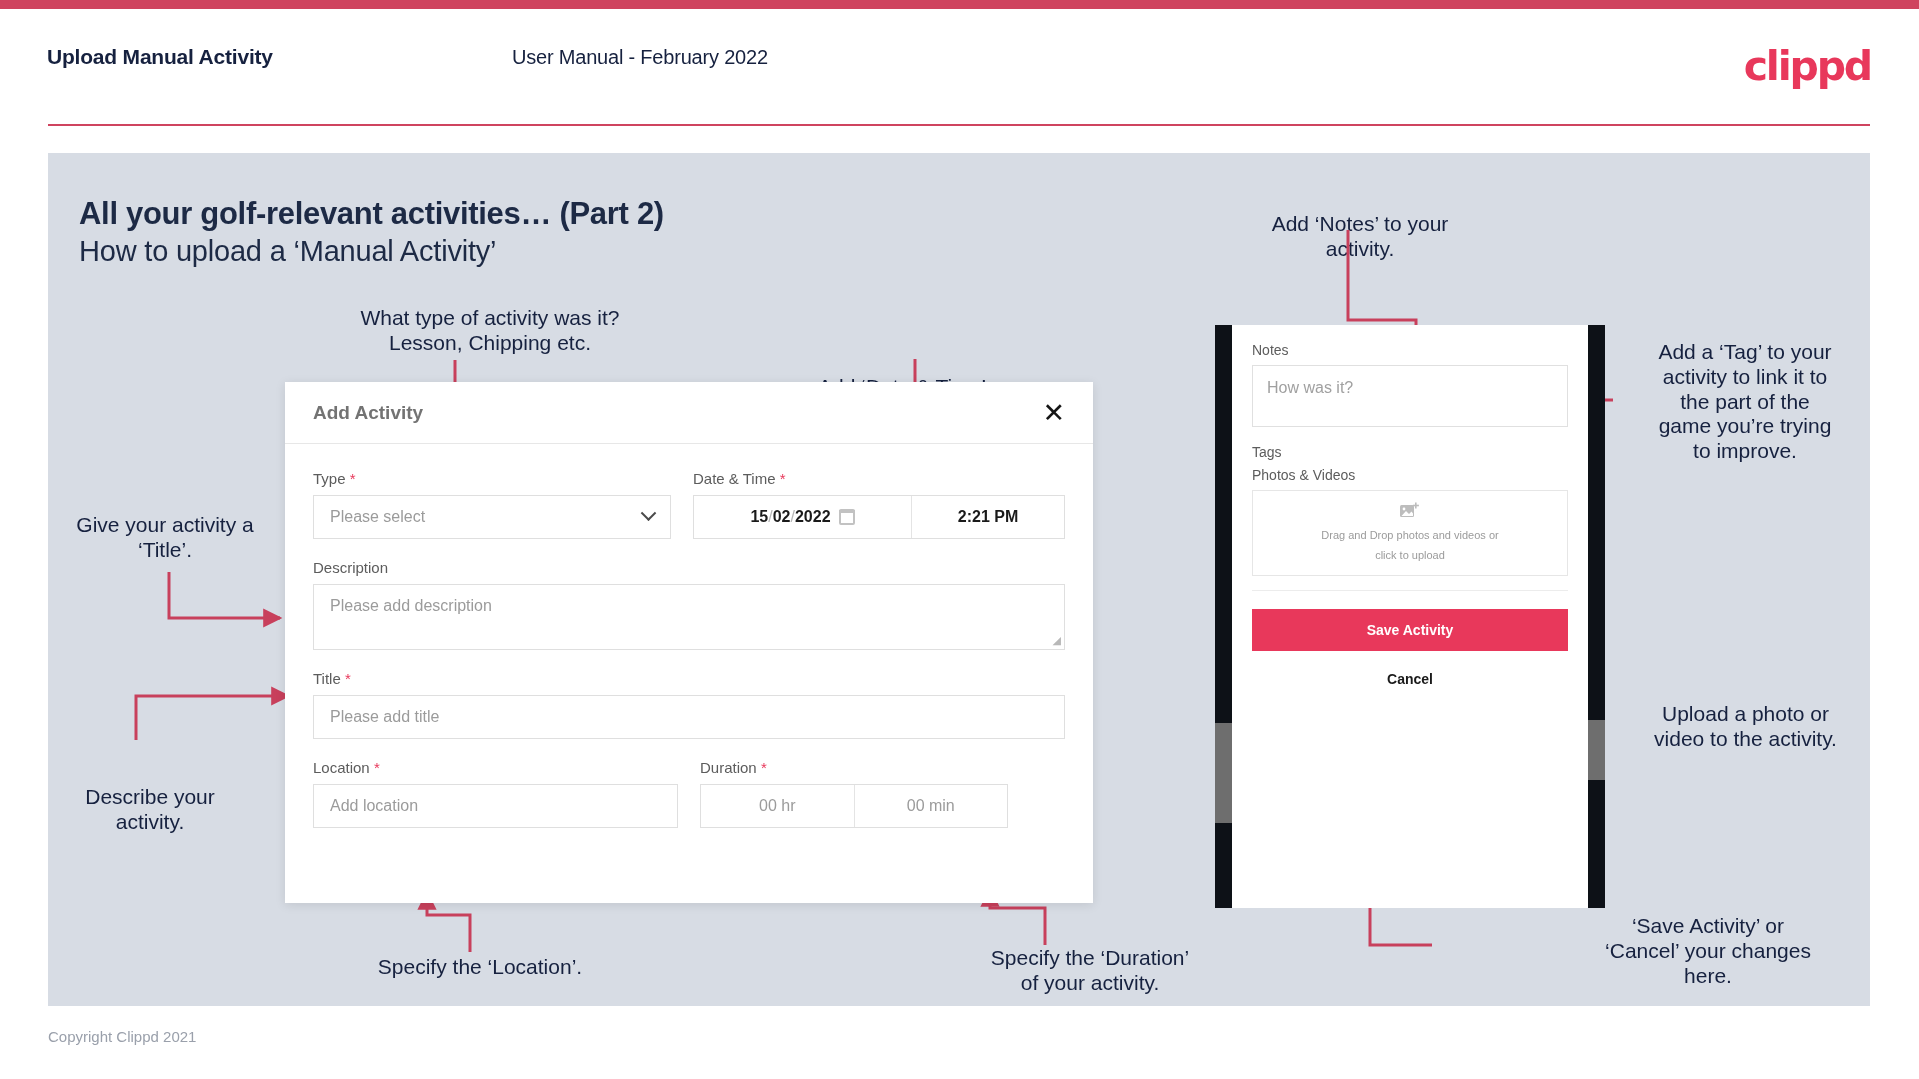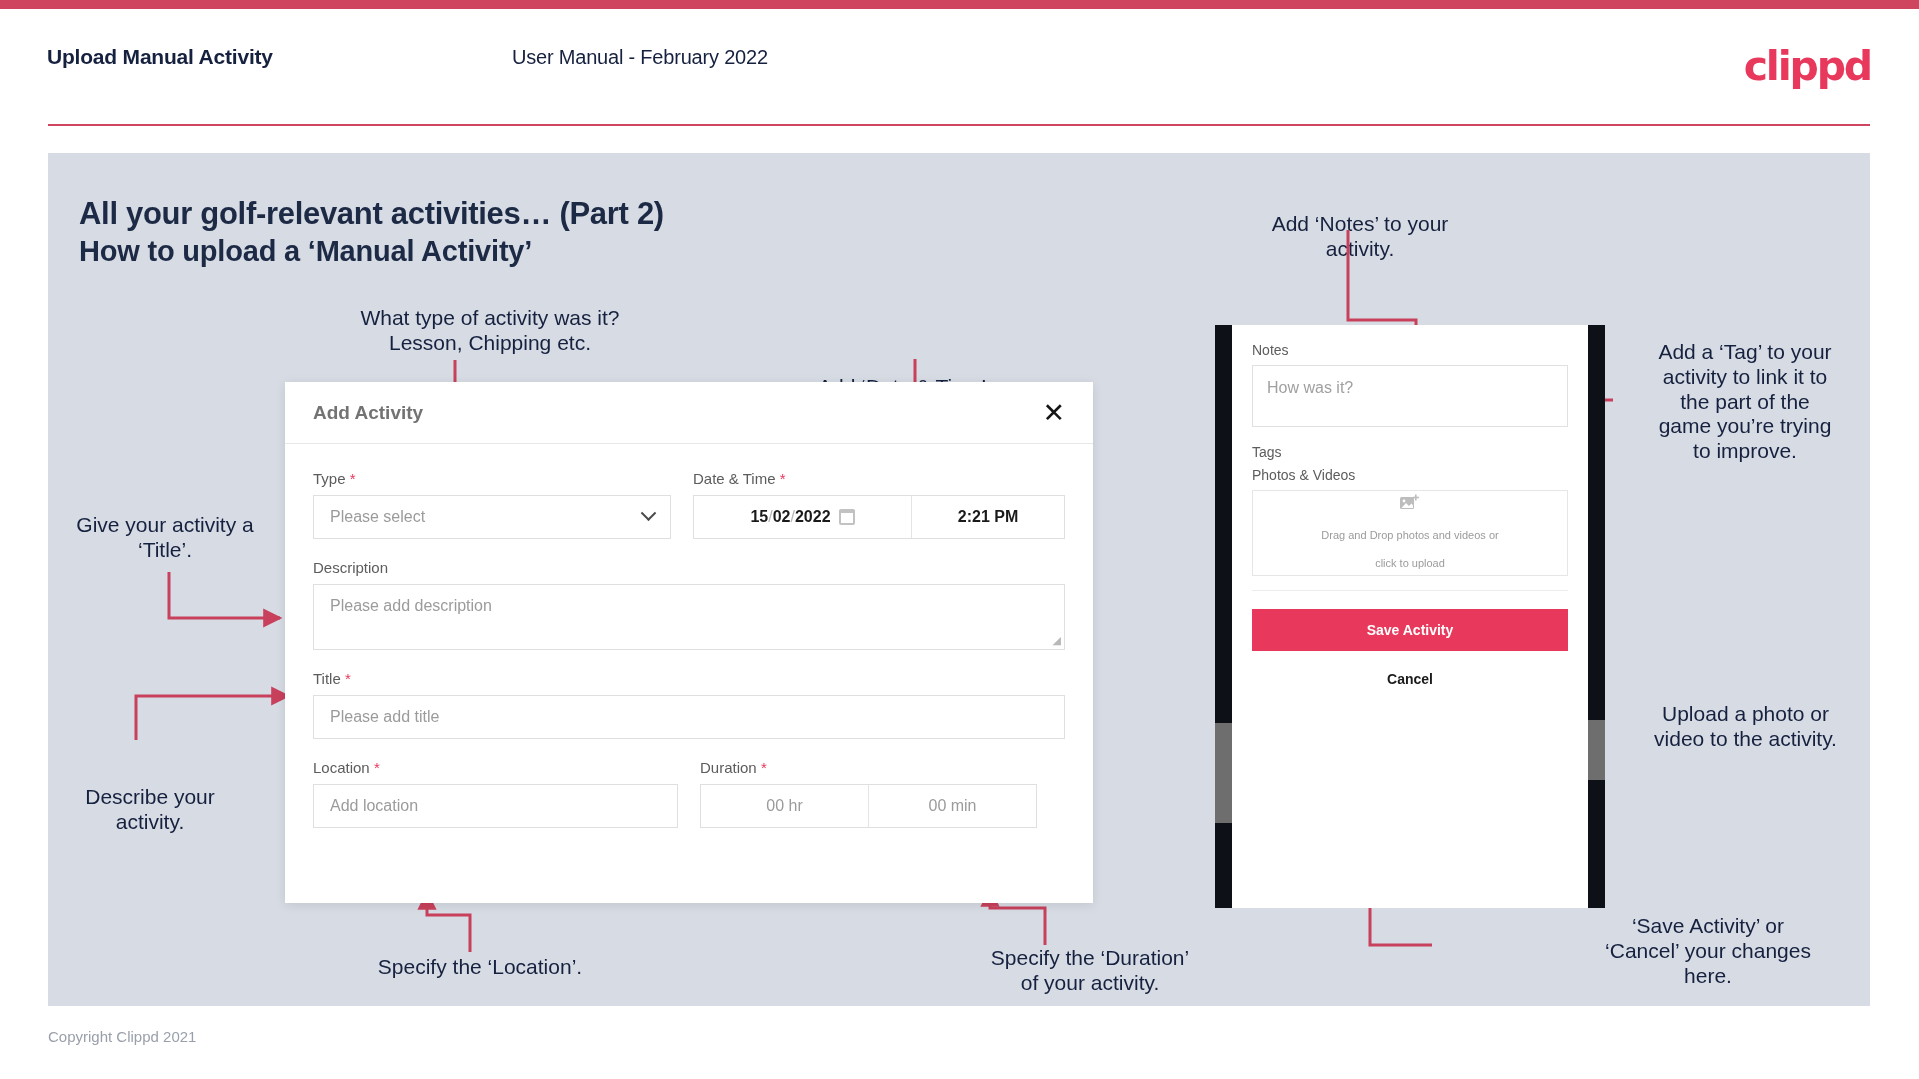--- a/index.html
+++ b/index.html
@@ -53,21 +53,21 @@
   }
 
   
   .slide-title {
     position: absolute; left: 79px; top: 196px;
     font-size: 31px; font-weight: 700; color: #1d2a45;
     letter-spacing: -0.3px;
   }
   .slide-subtitle {
     position: absolute; left: 79px; top: 235px;
-    font-size: 29px; font-weight: 700; color: #1d2a45;
+    font-size: 29px; font-weight: 400; color: #1d2a45;
     letter-spacing: -0.2px;
   }
 
   
   .anno {
     position: absolute;
     color: #16213f;
     font-size: 21px;
     line-height: 1.18;
     text-align: center;
@@ -175,21 +175,21 @@
     padding: 12px 16px;
     font-size: 16px; color: #9b9b9b;
     position: relative;
   }
   .resize-grip {
     position: absolute; right: 3px; bottom: 2px;
     font-size: 11px; color: #b8b8b8;
     transform: rotate(0deg);
   }
   .duration {
-    display: flex; width: 337px; height: 44px;
+    display: flex; width: 308px; height: 44px;
     border: 1px solid #dfdfdf;
   }
   .dur-cell {
     flex: 1;
     display: flex; align-items: center; justify-content: center;
     font-size: 16px; color: #9b9b9b;
   }
   .dur-cell + .dur-cell { border-left: 1px solid #e4e4e4; }
 
   
@@ -232,21 +232,21 @@
   }
   .tag {
     height: 34px; border: 1px solid #e2e2e2; background: #f7f7f7;
     display: flex; align-items: center; justify-content: center;
     font-size: 14px; font-weight: 700; color: #1a1a1a;
   }
   .dropzone {
     height: 86px; border: 1px solid #e6e6e6;
     display: flex; flex-direction: column;
     align-items: center; justify-content: center;
-    gap: 17px;
+    gap: 9px;
     margin-bottom: 14px;
   }
   .dz-text {
     font-size: 11px; color: #9b9b9b; text-align: center;
     line-height: 1.45;
   }
   .img-icon { width: 20px; height: 17px; position: relative; }
   .hr-soft { height: 1px; background: #ececec; margin-bottom: 18px; }
   .save-btn {
     height: 42px; background: #e8385b;

